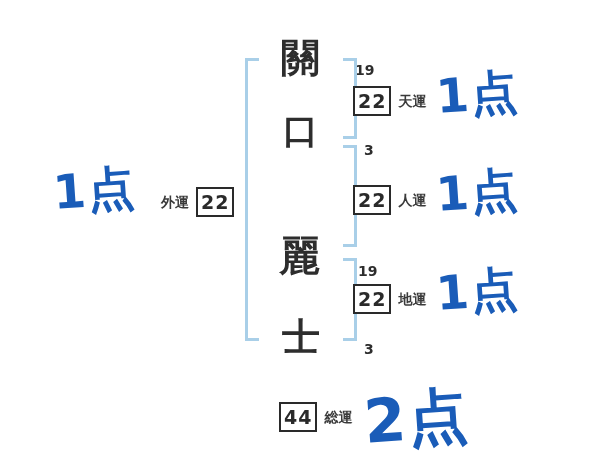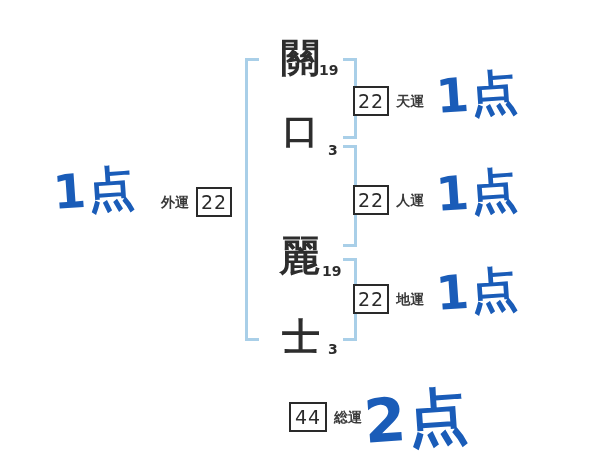--- a/index.html
+++ b/index.html
@@ -2,40 +2,40 @@
 <html style="--score-blue: #1a5cb8; --bracket-blue: #a9cfe8;"><head>
 <meta charset="utf-8">
 <style>
   html, body { margin:0; padding:0; background:#ffffff; }
   .canvas {
     position:relative; width:600px; height:470px; background:#ffffff;
     font-family:"DejaVu Sans", sans-serif; overflow:hidden;
   }
   
   .kanji { position:absolute; color:#2d2d2d; font-weight:600; line-height:1; }
-  .strokes { position:absolute; color:#2d2d2d; font-size:14px; font-weight:600; line-height:1; }
+  .strokes { position:absolute; color:#2d2d2d; font-size:14px; font-weight:600; line-height:1;padding-left:36px; }
   
   .bracket { position:absolute; width:11px; }
   .bracket.open-right {
     border-left:3px solid var(--bracket-blue);
     border-top:3px solid var(--bracket-blue);
     border-bottom:3px solid var(--bracket-blue);
   }
   .bracket.open-left {
     border-right:3px solid var(--bracket-blue);
     border-top:3px solid var(--bracket-blue);
     border-bottom:3px solid var(--bracket-blue);
   }
   
   .fortune { position:absolute; display:flex; align-items:center; gap:7px; }
   .valbox {
     border:2px solid #2a2a2a; background:#ffffff; box-sizing:border-box;
     min-width:34px; height:30px; padding:0 3px;
     display:flex; align-items:center; justify-content:center;
-    font-size:19px; font-weight:400; color:#2a2a2a; letter-spacing:1px; line-height:1;
+    font-size:19px; font-weight:700; color:#2a2a2a; letter-spacing:1px; line-height:1;
   }
   .flabel { font-size:14px; color:#3a3a3a; font-weight:600; white-space:nowrap; line-height:1; }
   
   .score {
     position:absolute; color:var(--score-blue); font-weight:bold; line-height:1;
     transform:rotate(-4deg); letter-spacing:2px;
   }
   .score.small { font-size:47px; }
   .score.big { font-size:60px; }
 </style>
@@ -74,21 +74,21 @@
   <div class="fortune" style="left:353px; top:185px;">
     <span class="valbox">22</span>
     <span class="flabel">人運</span>
   </div>
 
   <div class="fortune" style="left:353px; top:284px;">
     <span class="valbox">22</span>
     <span class="flabel">地運</span>
   </div>
 
-  <div class="fortune" style="left:289px; top:402px;">
+  <div class="fortune" style="left:279px; top:402px;">
     <span class="valbox" style="min-width:38px;">44</span>
     <span class="flabel">総運</span>
   </div>
 
   <div class="score small" style="left:53px; top:166px;">1点</div>
   <div class="score small" style="left:436px; top:70px;">1点</div>
   <div class="score small" style="left:436px; top:168px;">1点</div>
   <div class="score small" style="left:436px; top:267px;">1点</div>
   <div class="score big" style="left:364px; top:388px;">2点</div>
 

